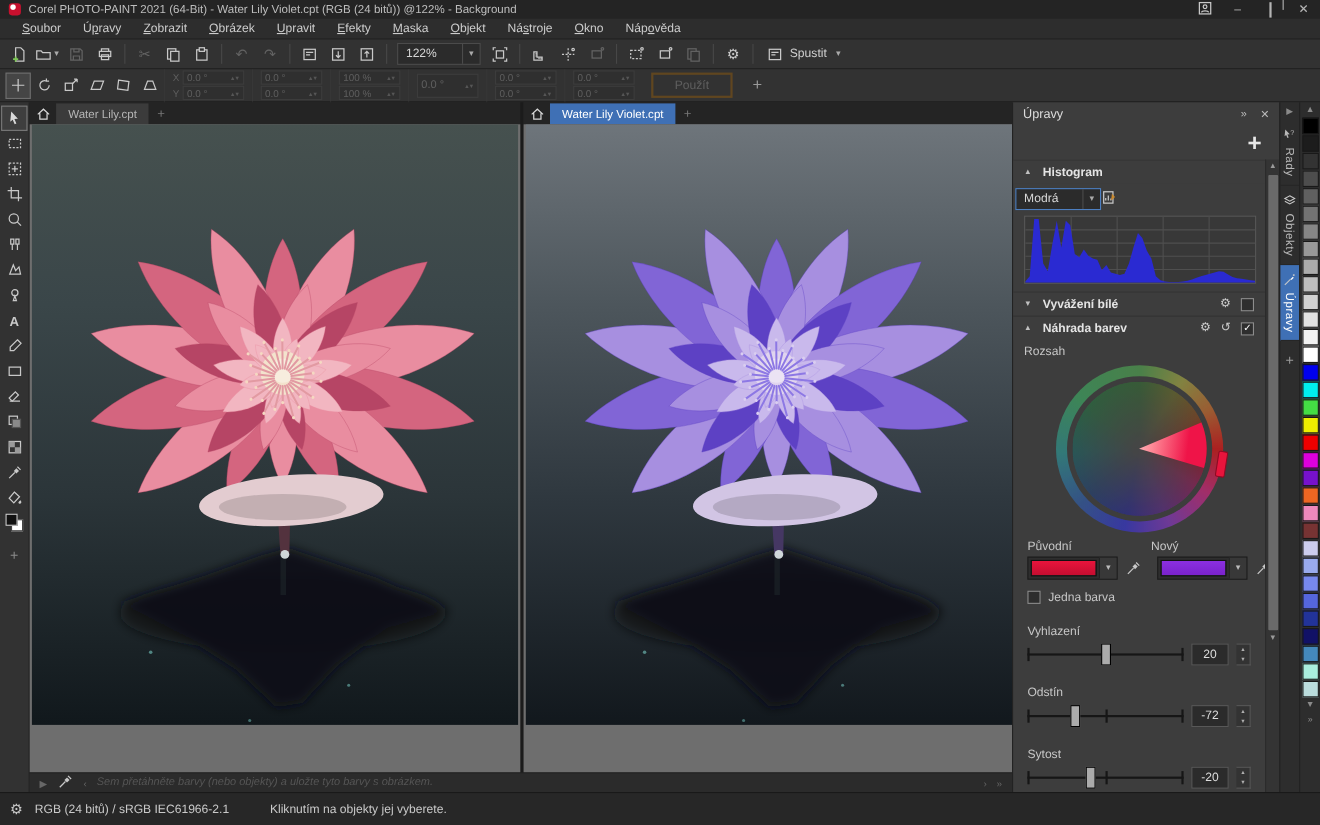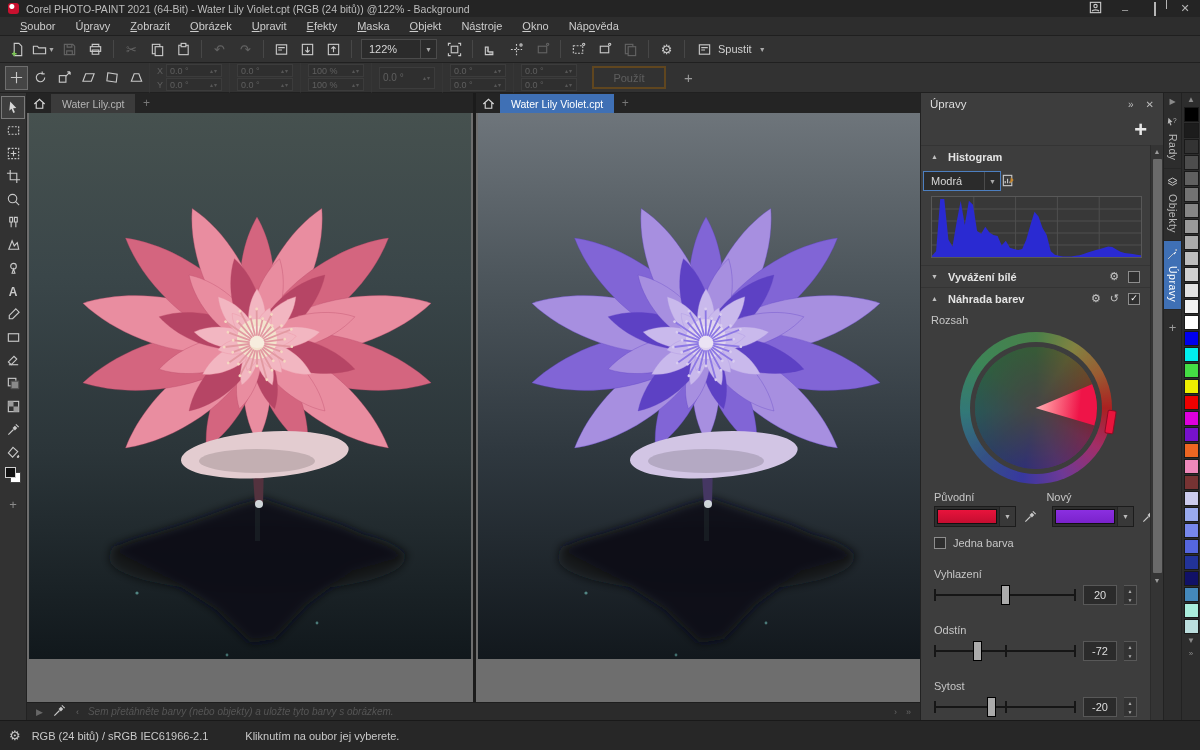--- a/index.html
+++ b/index.html
@@ -1144,15 +1144,15 @@
         <span class="cp-cell" style="background: rgb(170, 238, 221);"></span>
         <span class="cp-cell" style="background: rgb(187, 221, 221);"></span>
         <span class="cp-btn">▼</span>
         <span class="cp-btn">»</span>
       </div>
   </div>
 
   <div class="statusbar">
     <span class="gly">⚙</span>
     <span>RGB (24 bitů) / sRGB IEC61966-2.1</span>
-    <span class="status-hint">Kliknutím na oubor jej vyberete.</span>
+    <span class="status-hint">Kliknutím na objekty jej vyberete.</span>
   </div>
 </div>
 
 </body></html>

